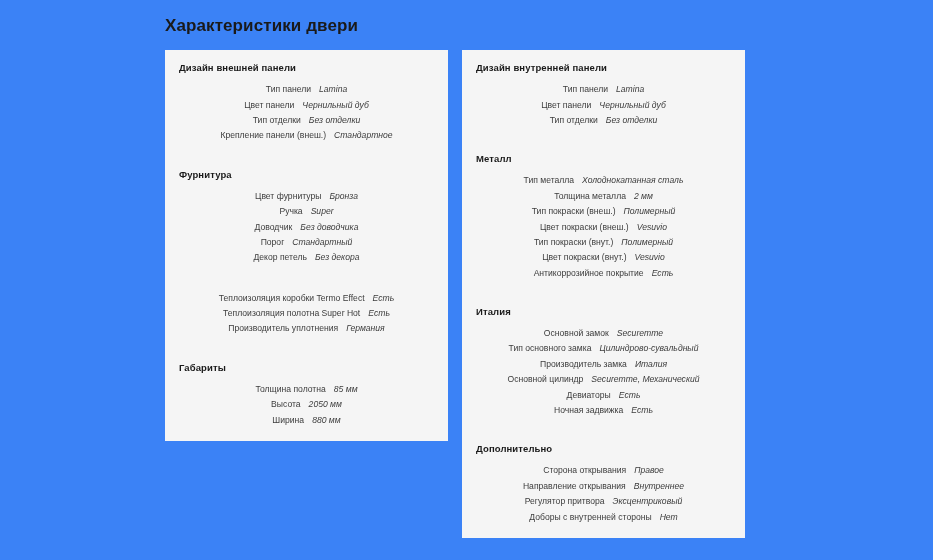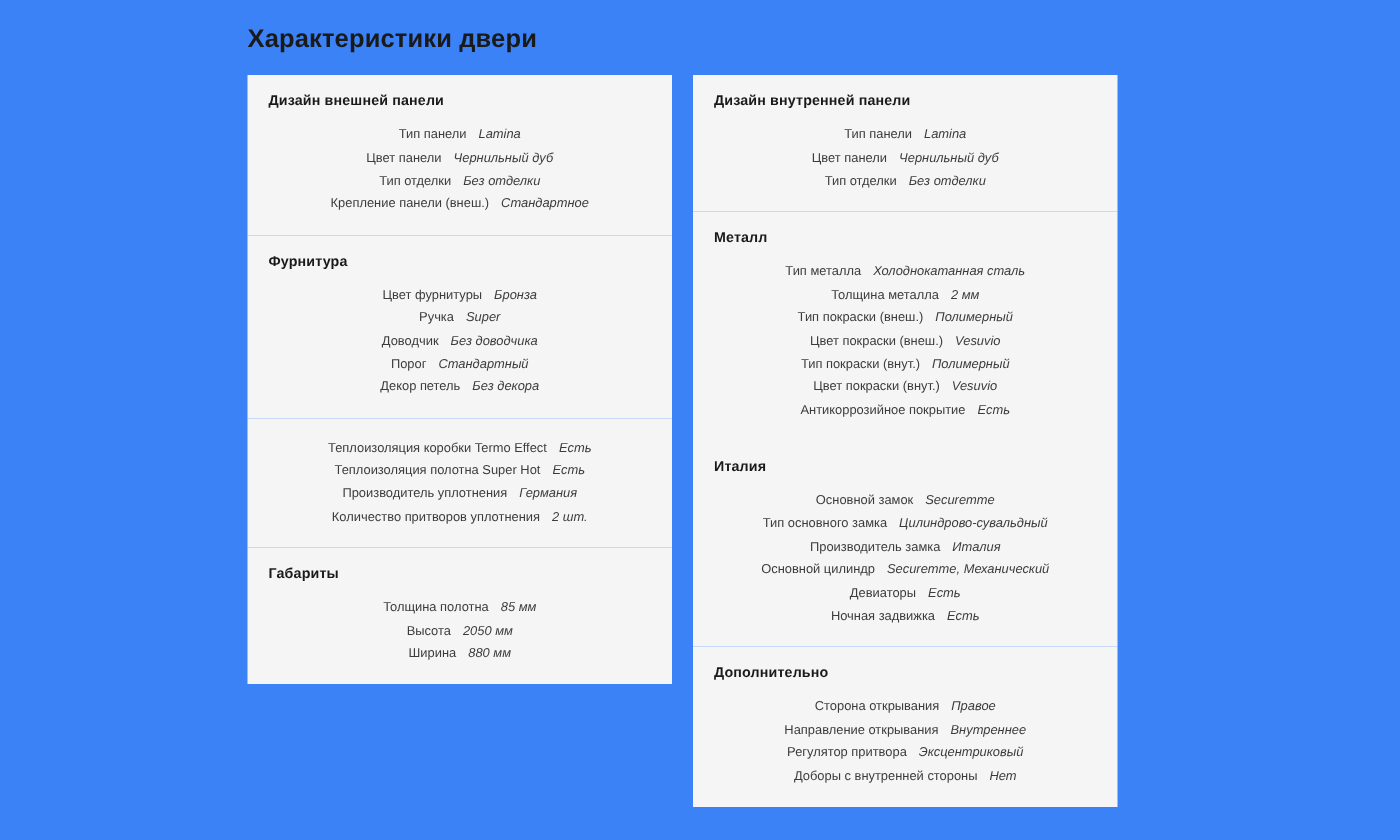--- a/index.html
+++ b/index.html
@@ -134,24 +134,20 @@
             <span class="value">Есть</span>
           </div>
           <div class="row">
             <span class="label">Теплоизоляция полотна Super Hot</span>
             <span class="value">Есть</span>
           </div>
           <div class="row">
             <span class="label">Производитель уплотнения</span>
             <span class="value">Германия</span>
           </div>
-          <div class="row">
-            <span class="label">Количество притворов уплотнения</span>
-            <span class="value">2 шт.</span>
-          </div>
         </div>
 
         <div class="card">
           <div class="card-title">Габариты</div>
           <div class="row">
             <span class="label">Толщина полотна</span>
             <span class="value">85 мм</span>
           </div>
           <div class="row">
             <span class="label">Высота</span>

